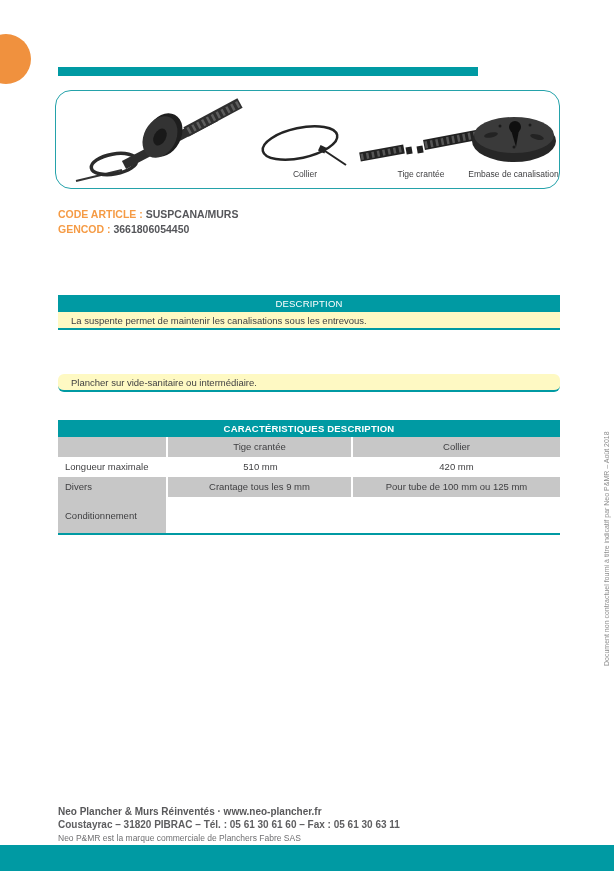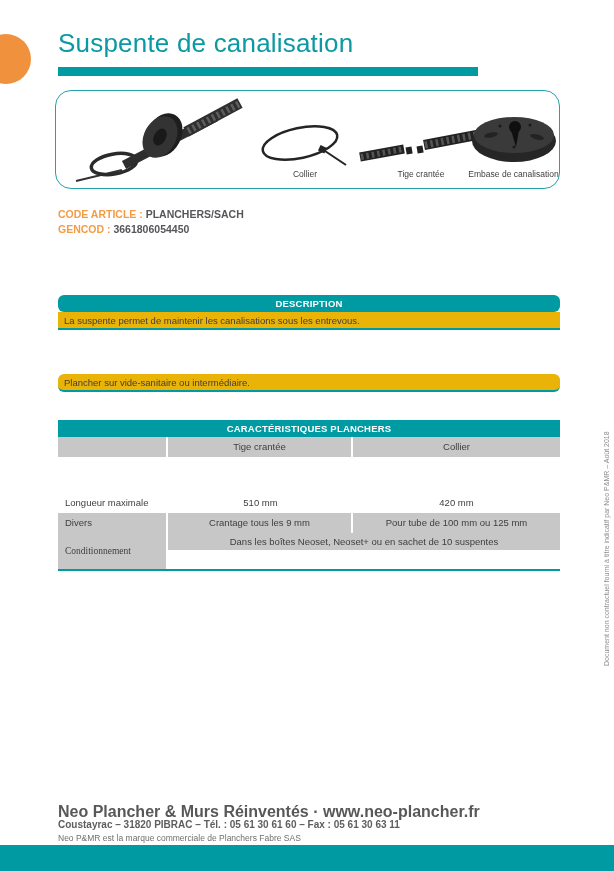--- a/index.html
+++ b/index.html
@@ -12,62 +12,61 @@
   .title-rule { position:absolute; left:58px; top:67px; width:420px; height:9px; background:#009AA3; }
 
   .product-box { position:absolute; left:55px; top:90px; width:505px; height:99px; border:1.5px solid #24A2AA; border-radius:16px; background:#fff; }
   .img-abs { position:absolute; }
   .img-label { position:absolute; font-size:8.5px; color:#3E3E40; text-align:center; }
 
   .codes { position:absolute; left:58px; top:207px; font-size:10.5px; font-weight:bold; line-height:15px; }
   .code-label { color:#F59B45; }
   .code-value { color:#55565A; }
 
-  .section-bar { position:absolute; left:58px; width:502px; height:17px; background:#009AA3; color:#ffffff; font-weight:bold; font-size:9.5px; text-align:center; line-height:17px; letter-spacing:0.2px;border-radius:6px; }
-  .section-row { position:absolute; left:58px; width:502px; height:18px; background:#eab308; border-bottom:2px solid #009AA3; font-size:9.5px; line-height:17px; color:#3E3E40; padding-left:6px; }
+  .section-bar { position:absolute; left:58px; width:502px; height:17px; background:#009AA3; color:#ffffff; font-weight:normal; font-size:9.5px; text-align:center; line-height:17px; letter-spacing:0.2px; }
+  .section-row { position:absolute; left:58px; width:502px; height:18px; background:#fef9c3; border-bottom:2px solid #009AA3; font-size:9.5px; line-height:17px; color:#3E3E40; padding-left:13px; }
 
   .tech-table { position:absolute; left:58px; top:420px; width:502px; border-bottom:2px solid #009AA3; }
   .tt-title { height:17px; background:#009AA3; color:#fff; font-weight:bold; font-size:9.5px; text-align:center; line-height:17px; letter-spacing:0.2px; }
   .t-row { display:flex; width:502px; }
   .t-cell { font-size:9.5px; color:#3E3E40; line-height:20px; height:20px; }
   .c1 { width:110px; padding-left:7px; }
   .c2 { width:185px; text-align:center; }
   .c3 { width:207px; text-align:center; }
   .gray { background:#C7C7C7; }
-  .white { background:#ffffff;margin-top:36px; }
+  .white { background:#ffffff; }
   .sep { border-right:2px solid #ffffff; }
   .span2 { width:392px; text-align:center; }
   .cond-row { display:flex; width:502px; }
-  .cond-label { width:110px; background:#C7C7C7; border-right:2px solid #fff; font-size:9.5px; color:#3E3E40; display:flex; align-items:center; padding-left:7px; height:36px;font-family:Liberation Serif, serif; }
+  .cond-label { width:110px; background:#C7C7C7; border-right:2px solid #fff; font-size:9.5px; color:#3E3E40; display:flex; align-items:center; padding-left:7px; height:36px; }
   .cond-lines { width:392px; height:36px; }
   .cond-line { height:18px; background:#C7C7C7; font-size:9.5px; color:#3E3E40; text-align:center; line-height:18px; }
   .cond-line:first-child { border-bottom:1px solid #ffffff; height:18px; line-height:17px; }
 
   .side-note { position:absolute; right:4px; top:380px; height:286px; display:flex; align-items:center; writing-mode:vertical-rl; transform:rotate(180deg); font-size:7px; color:#8C8C8C; white-space:nowrap; }
 
   .footer-text { position:absolute; left:58px; top:805px; color:#58585A; }
-  .f-line1 { font-size:16px; font-weight:bold; line-height:13px; }
+  .f-line1 { font-size:10px; font-weight:bold; line-height:13px; }
   .f-line2 { font-size:10px; font-weight:bold; line-height:13px; color:#5E5E60; }
   .f-line3 { font-size:8.5px; color:#6F6F71; line-height:12px; margin-top:1px; }
 
   .logo { position:absolute; left:452px; top:794px; width:132px; text-align:center; }
   .logo-text { font-size:36px; font-weight:bold; color:#00A396; letter-spacing:7px; line-height:30px; text-indent:7px; }
   .logo-rule { width:132px; border-top:1.5px solid #8D8D8D; margin-top:0; }
   .logo-sub { font-size:6.9px; font-weight:bold; color:#5F5F5F; letter-spacing:0.3px; margin-top:3px; }
 
   .bottom-bar { position:absolute; left:0; top:845px; width:614px; height:26px; background:#009AA3; }
 </style>
 </head>
 <body>
 
 <div class="page">
 
   <div class="orange-circle"></div>
 
-  <div class="doc-title">Suspente de canalisation</div>
   <div class="title-rule"></div>
 
   <div class="product-box">
     <svg class="img-abs" style="left:8px; top:4px;" width="200" height="92" viewBox="0 0 200 92">
       <line x1="12" y1="86" x2="58" y2="75" stroke="#333" stroke-width="2"></line>
       <ellipse cx="50" cy="69" rx="23" ry="10" transform="rotate(-10 50 69)" fill="none" stroke="#2B2B2B" stroke-width="3.5"></ellipse>
       <line x1="60" y1="70" x2="152" y2="22" stroke="#2E2E2E" stroke-width="9"></line>
       <line x1="122" y1="37" x2="176" y2="8" stroke="#2F2F2F" stroke-width="11"></line>
       <line x1="124" y1="36" x2="175" y2="9" stroke="#5E5E5E" stroke-width="7" stroke-dasharray="2.5 3"></line>
       <ellipse cx="100" cy="40" rx="17" ry="23" transform="rotate(28 100 40)" fill="#1E1E1E"></ellipse>
@@ -103,35 +102,35 @@
     </svg>
 
     <div class="img-label" style="left:212px; top:78px; width:74px;">Collier</div>
     <div class="img-label" style="left:300px; top:78px; width:130px;">Tige crantée</div>
     <div class="img-label" style="left:395px; top:78px; width:125px;">Embase de canalisation</div>
   </div>
 
   <div class="codes">
     <div>
       <span class="code-label">CODE ARTICLE :</span>
-      <span class="code-value">PLANCHERS/SACH</span>
+      <span class="code-value">SUSPCANA/MURS</span>
     </div>
     <div>
       <span class="code-label">GENCOD :</span>
       <span class="code-value">3661806054450</span>
     </div>
   </div>
 
   <div class="section-bar" style="top:295px;">DESCRIPTION</div>
   <div class="section-row" style="top:312px;">La suspente permet de maintenir les canalisations sous les entrevous.</div>
 
   <div class="section-row" style="top:374px;border-radius:6px;">Plancher sur vide-sanitaire ou intermédiaire.</div>
 
   <div class="tech-table">
-    <div class="tt-title">CARACTÉRISTIQUES PLANCHERS</div>
+    <div class="tt-title">CARACTÉRISTIQUES DESCRIPTION</div>
 
     <div class="t-row">
       <div class="t-cell c1 gray sep"></div>
       <div class="t-cell c2 gray sep">Tige crantée</div>
       <div class="t-cell c3 gray">Collier</div>
     </div>
 
     <div class="t-row">
       <div class="t-cell c1 white">Longueur maximale</div>
       <div class="t-cell c2 white">510 mm</div>
@@ -141,21 +140,20 @@
     <div class="t-row">
       <div class="t-cell c1 gray sep">Divers</div>
       <div class="t-cell c2 gray sep">Crantage tous les 9 mm</div>
       <div class="t-cell c3 gray">Pour tube de 100 mm ou 125 mm</div>
     </div>
 
 
     <div class="cond-row">
       <div class="cond-label">Conditionnement</div>
       <div class="cond-lines">
-        <div class="cond-line">Dans les boîtes Neoset, Neoset+ ou en sachet de 10 suspentes</div>
       </div>
     </div>
   </div>
 
   <div class="side-note">Document non contractuel fourni à titre indicatif par Neo P&amp;MR – Août 2018</div>
 
   <div class="footer-text">
     <div class="f-line1">Neo Plancher &amp; Murs Réinventés · www.neo-plancher.fr</div>
     <div class="f-line2">Coustayrac – 31820 PIBRAC – Tél. : 05 61 30 61 60 – Fax : 05 61 30 63 11</div>
     <div class="f-line3">Neo P&amp;MR est la marque commerciale de Planchers Fabre SAS</div>

